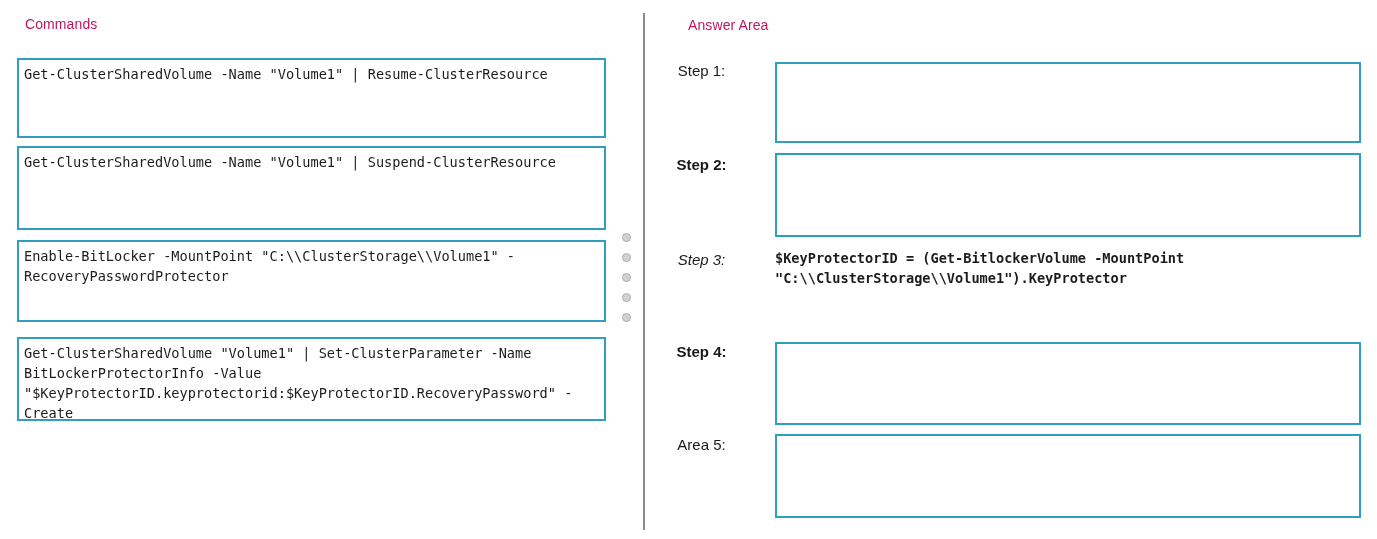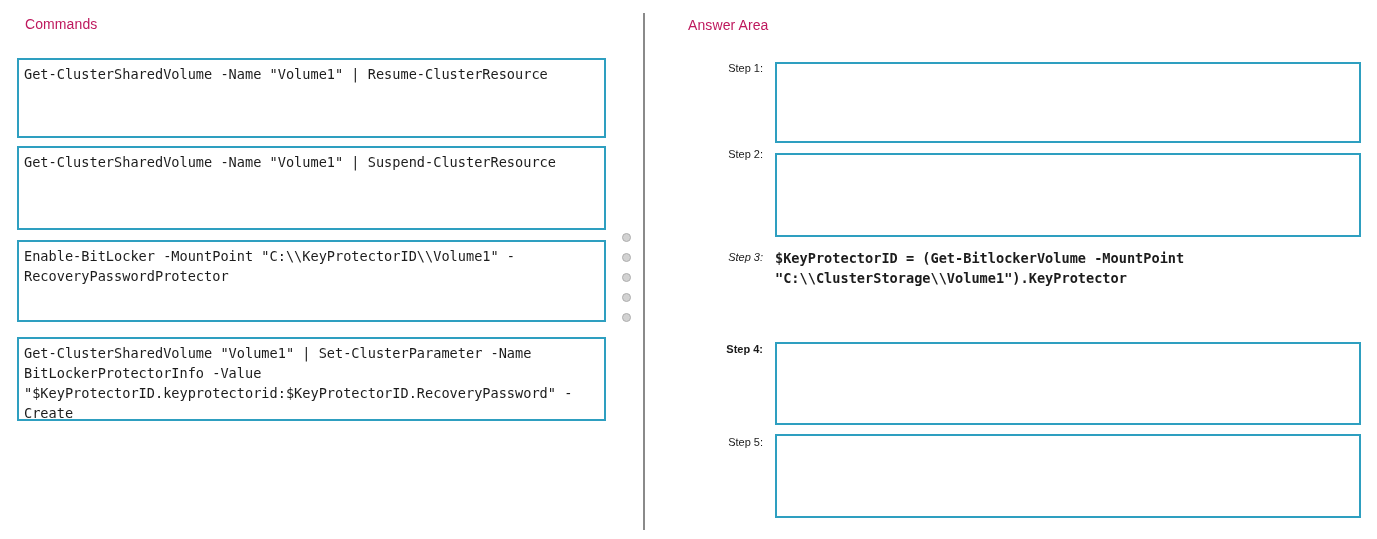--- a/index.html
+++ b/index.html
@@ -78,26 +78,26 @@
   .dot:nth-child(2) { top: 20px; }
   .dot:nth-child(3) { top: 40px; }
   .dot:nth-child(4) { top: 60px; }
   .dot:nth-child(5) { top: 80px; }
 
   
   .step-label {
     position: absolute;
     left: 640px;
     width: 123px;
-    text-align: right;
-    font-size: 11px;
+    text-align: center;
+    font-size: 15px;
     color: #1a1a1a;
   }
   .l1 { top: 62px; }
-  .l2 { top: 148px; }
+  .l2 { top: 156px; font-weight: bold; }
   .l3 { top: 251px; font-style: italic; }
   .l4 { top: 343px; font-weight: bold; }
   .l5 { top: 436px; }
 
   .drop-box {
     position: absolute;
     left: 775px;
     width: 586px;
     border: 2px solid #2e9fc0;
     background: #ffffff;
@@ -126,21 +126,21 @@
 
     <div class="cmd-box c1">
       <div class="mono">Get-ClusterSharedVolume -Name "Volume1" | Resume-ClusterResource</div>
     </div>
 
     <div class="cmd-box c2">
       <div class="mono">Get-ClusterSharedVolume -Name "Volume1" | Suspend-ClusterResource</div>
     </div>
 
     <div class="cmd-box c3">
-      <div class="mono">Enable-BitLocker -MountPoint "C:\\KeyProtectorID\\Volume1" -
+      <div class="mono">Enable-BitLocker -MountPoint "C:\\ClusterStorage\\Volume1" -
 RecoveryPasswordProtector</div>
     </div>
 
     <div class="cmd-box c4">
       <div class="mono">Get-ClusterSharedVolume "Volume1" | Set-ClusterParameter -Name
 BitLockerProtectorInfo -Value
 "$KeyProtectorID.keyprotectorid:$KeyProtectorID.RecoveryPassword" -
 Create</div>
     </div>
   </section>
@@ -171,19 +171,19 @@
     <div class="placed-text">
       <div class="mono">$KeyProtectorID = (Get-BitlockerVolume -MountPoint
 "C:\\ClusterStorage\\Volume1").KeyProtector</div>
     </div>
 
     <div class="step-label l4">Step 4:</div>
     <div class="drop-box s4">
       <div class="mono"></div>
     </div>
 
-    <div class="step-label l5">Step 5:</div>
+    <div class="step-label l5">Area 5:</div>
     <div class="drop-box s5">
       <div class="mono"></div>
     </div>
   </section>
 
 </div>
 
 </body></html>

